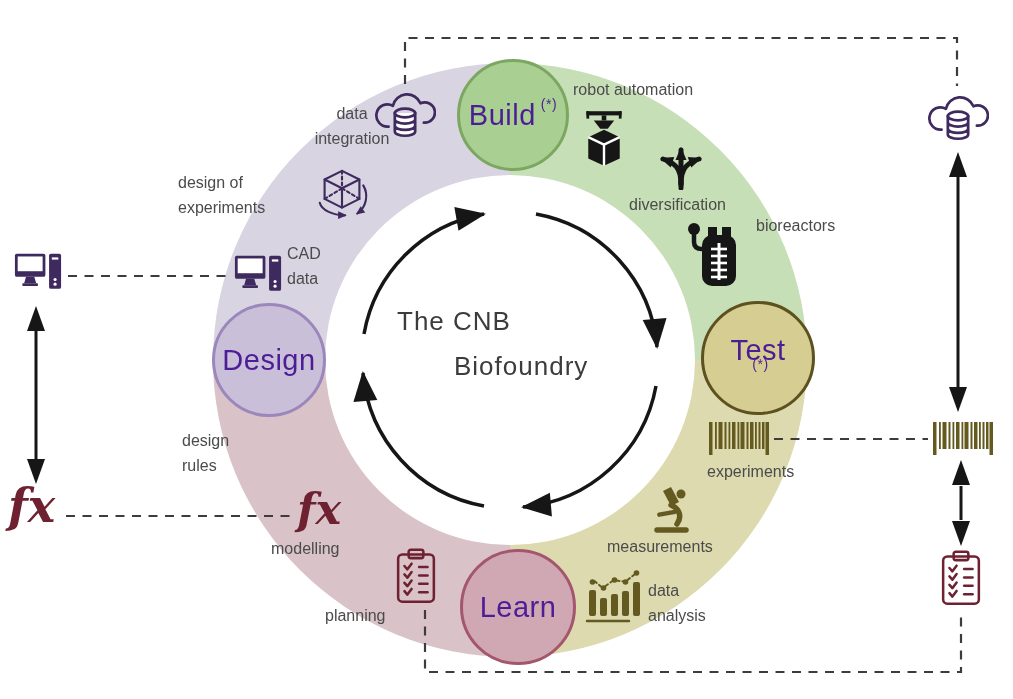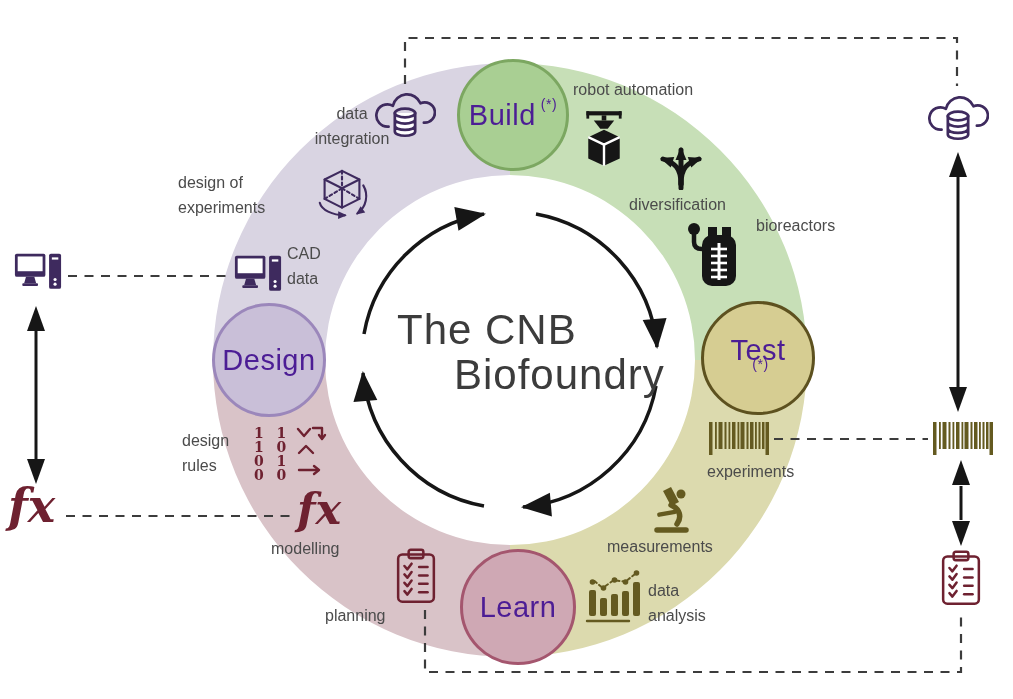--- a/index.html
+++ b/index.html
@@ -16,21 +16,21 @@
   .darr{stroke:var(--icon-black);stroke-width:3;}
   .dhead{fill:var(--icon-black);}
   .node{position:absolute;border-radius:50%;display:flex;align-items:center;justify-content:center;
         font-size:29px;color:#4c1d95;letter-spacing:0.5px;}
   .node-design{background:var(--node-design-fill);border:3px solid var(--node-design-border);}
   .node-build{background:var(--node-build-fill);border:3px solid var(--node-build-border);}
   .node-test{background:var(--node-test-fill);border:3px solid var(--node-test-border);}
   .node-learn{background:var(--node-learn-fill);border:3px solid var(--node-learn-border);}
   .node .sup{font-size:14px;margin-left:5px;transform:translateY(-11px);}
   .lab{position:absolute;font-size:16px;line-height:25px;color:var(--label-text);white-space:nowrap;}
-  .title-line{position:absolute;font-size:42px;color:var(--title-text);letter-spacing:1px;white-space:nowrap;}
+  .title-line{position:absolute;font-size:26px;color:var(--title-text);letter-spacing:1px;white-space:nowrap;}
   .icon{position:absolute;}
   .fx{position:absolute;font-family:"DejaVu Serif",serif;font-style:italic;font-weight:700;
       color:var(--icon-maroon);line-height:1;}
   .bits{position:absolute;display:flex;gap:6px;color:var(--icon-maroon);}
   .bits .rows{font-family:"DejaVu Serif",serif;font-size:14px;font-weight:700;line-height:14px;letter-spacing:4px;}
   
   .sp{stroke:var(--icon-purple);fill:none;stroke-width:2.8;stroke-linecap:round;stroke-linejoin:round;}
   .fp{fill:var(--icon-purple);stroke:none;}
   .sm{stroke:var(--icon-maroon);fill:none;stroke-width:2.4;stroke-linecap:round;stroke-linejoin:round;}
   .fo{fill:var(--icon-olive);stroke:none;}
@@ -162,38 +162,20 @@
     <circle cx="44.5" cy="29" r="1.7" fill="#ffffff"></circle>
     <circle cx="44.5" cy="34" r="1.7" fill="#ffffff"></circle>
   </svg>
 
   <div class="fx" style="left:8px;top:483px;font-size:46px;">fx</div>
 
   <div class="lab" style="left:182px;top:428px;">
     <span>design</span><br>
     <span>rules</span>
   </div>
-  <div class="bits" style="left:254px;top:426px;">
-    <div class="rows">
-      <div>1 1</div>
-      <div>1 0</div>
-      <div>0 1</div>
-      <div>0 0</div>
-    </div>
-    <svg width="32" height="58" viewBox="0 0 32 58">
-      <g class="sm">
-        <path d="M2,3 L8,10 L14,3"></path>
-        <path d="M17,2 L26,2 L26,12"></path>
-        <path d="M23,9 L26,13 L29,9"></path>
-        <path d="M3,27 L10,20 L17,27"></path>
-        <path d="M3,44 H22"></path>
-        <path d="M18,40 L23,44 L18,48"></path>
-      </g>
-    </svg>
-  </div>
 
   <div class="fx" style="left:297px;top:488px;font-size:43px;">fx</div>
   <div class="lab" style="left:271px;top:536px;">modelling</div>
 
   <svg class="icon" style="left:395px;top:548px;" width="42" height="57" viewBox="0 0 40 54">
     <g class="sm" stroke-width="2.3">
       <rect x="3" y="6" width="34" height="45" rx="4"></rect>
       <rect x="13" y="1.5" width="14" height="8" rx="2"></rect>
       <path d="M9,17 l2.8,3.2 l4,-5.4"></path>
         <path d="M23,18 h8"></path>

